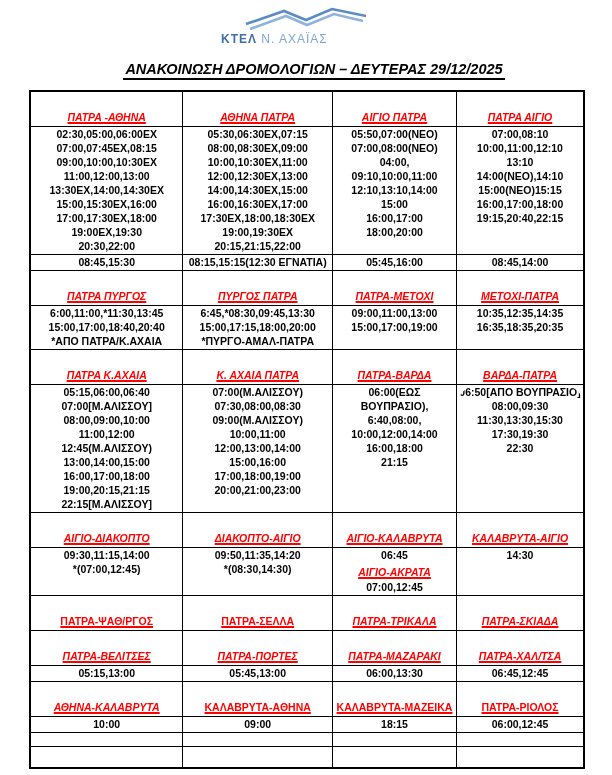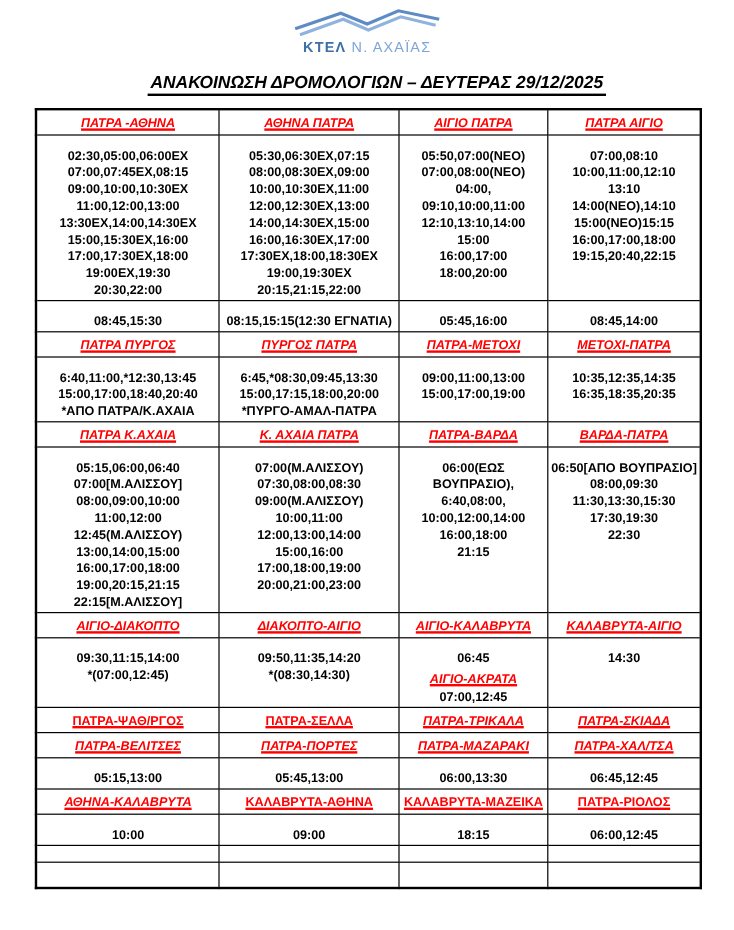--- a/index.html
+++ b/index.html
@@ -1,41 +1,41 @@
 <!DOCTYPE html>
 <html><head>
 <meta charset="utf-8">
 <style>
   html,body{margin:0;padding:0;background:#ffffff;}
   body{width:612px;height:775px;font-family:"Liberation Sans",sans-serif;color:#000;overflow:hidden;}
   .page{width:612px;height:775px;position:relative;box-sizing:border-box;padding-top:6px;}
 
   
-  .logo-wrap{text-align:center;margin:0 auto 2px auto;width:170px;}
+  .logo-wrap{margin:0 auto 2px auto;width:170px;}
   .logo-wave{display:block;margin:0 auto;}
   .logo-text{font-size:12px;letter-spacing:1px;white-space:nowrap;}
   .logo-text .brand-bold{color:#3e6fa6;font-weight:bold;}
   .logo-text .brand-rest{color:#7da6d8;font-weight:normal;}
 
   
   .title-row{text-align:center;margin:14px 0 10px 0;}
   .doc-title{display:inline-block;font-size:14.5px;font-weight:bold;font-style:italic;
              border-bottom:2.5px solid #000;padding:0 2px 1px 2px;margin-left:16px;}
 
   
   table.timetable{border-collapse:collapse;table-layout:fixed;width:556px;margin-left:29px;
                   border:2px solid #000;}
   table.timetable td{border:1.5px solid #000;vertical-align:top;text-align:center;
                      padding:0 2px;overflow:hidden;}
-  tr.route-row td{padding-top:1px;padding-bottom:1px;}
+  tr.route-row td{padding-top:15px;padding-bottom:1px;}
   .route{color:#ff0000;font-weight:bold;font-size:10.5px;text-decoration:underline;
          text-decoration-thickness:1.5px;line-height:14px;display:inline-block;}
   .route.italic{font-style:italic;}
   .time-line{font-weight:bold;font-size:10.5px;line-height:14px;}
-  tr.times-row td{padding-top:10px;padding-bottom:1px;}
+  tr.times-row td{padding-top:0;padding-bottom:1px;border-radius:19px;}
   tr.empty-row td{padding:0;}
 
   
   .footnotes{margin:11px 0 0 20px;}
   .footnote{font-weight:bold;font-size:9px;margin:0 0 17px 0;letter-spacing:0.1px;}
 </style>
 </head>
 <body>
 
 <div class="page">
@@ -124,21 +124,21 @@
           </td>
         </tr>
         <tr class="route-row">
           <td><span class="route italic">ΠΑΤΡΑ ΠΥΡΓΟΣ</span></td>
           <td><span class="route italic">ΠΥΡΓΟΣ ΠΑΤΡΑ</span></td>
           <td><span class="route italic">ΠΑΤΡΑ-ΜΕΤΟΧΙ</span></td>
           <td><span class="route italic">ΜΕΤΟΧΙ-ΠΑΤΡΑ</span></td>
         </tr>
         <tr class="times-row">
           <td>
-            <div class="time-line">6:40,11:00,*12:30,13:45</div>
+            <div class="time-line">6:00,11:00,*11:30,13:45</div>
             <div class="time-line">15:00,17:00,18:40,20:40</div>
             <div class="time-line">*ΑΠΟ ΠΑΤΡΑ/Κ.ΑΧΑΙΑ</div>
           </td>
           <td>
             <div class="time-line">6:45,*08:30,09:45,13:30</div>
             <div class="time-line">15:00,17:15,18:00,20:00</div>
             <div class="time-line">*ΠΥΡΓΟ-ΑΜΑΛ-ΠΑΤΡΑ</div>
           </td>
           <td>
             <div class="time-line">09:00,11:00,13:00</div>

